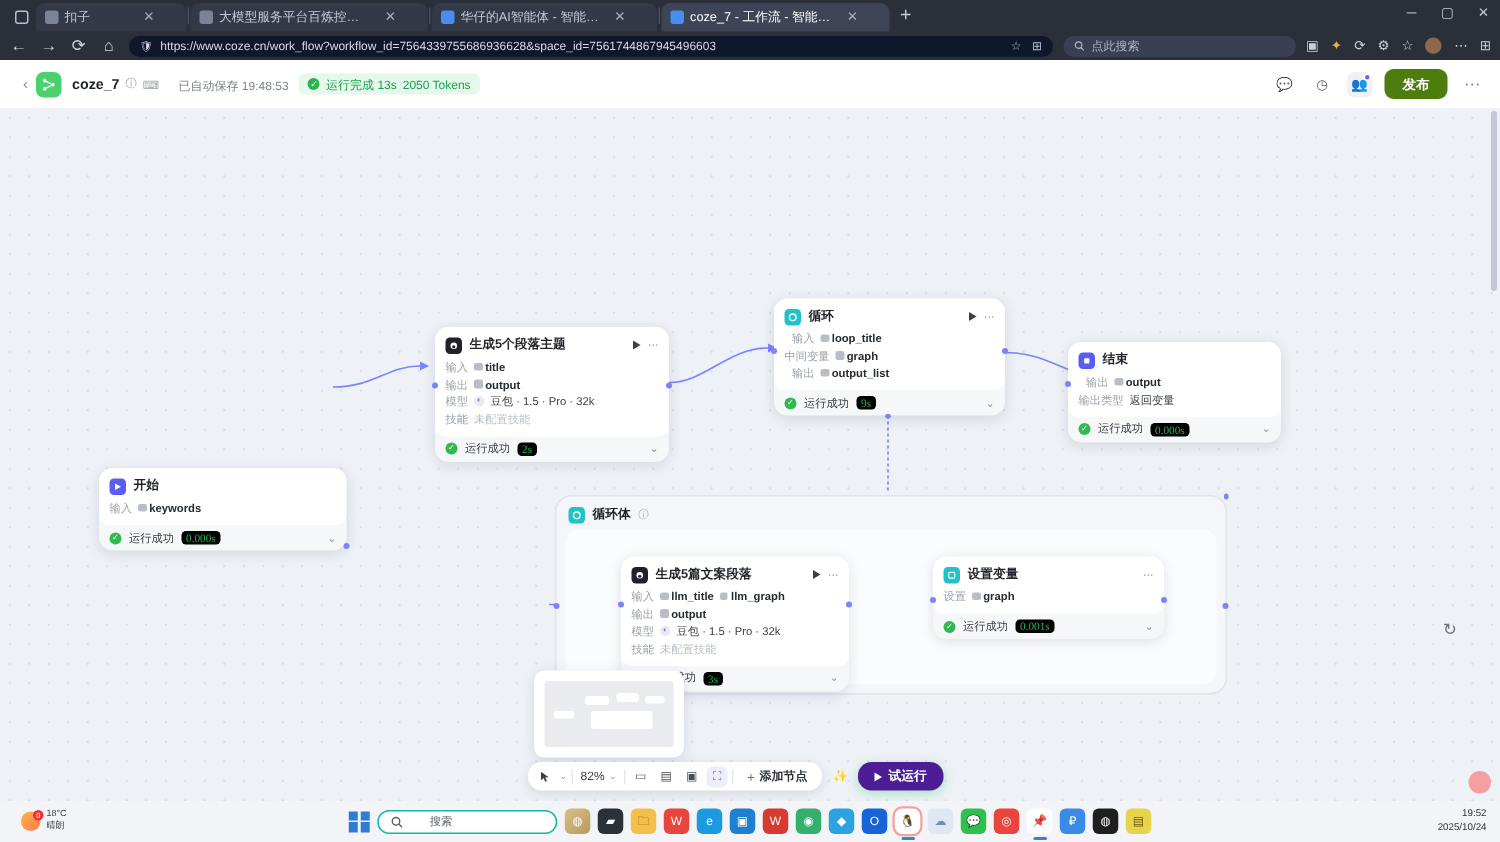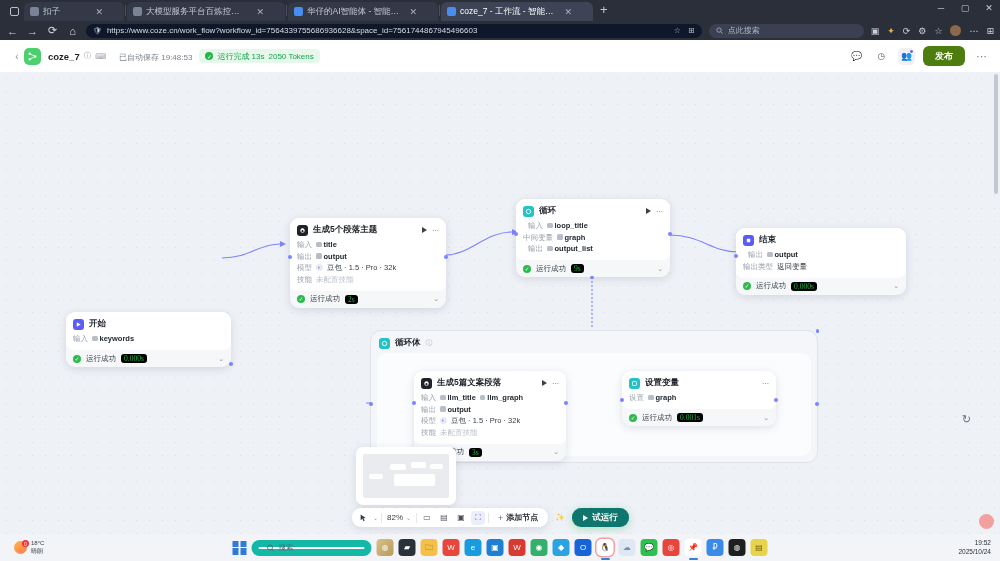--- a/index.html
+++ b/index.html
@@ -124,36 +124,36 @@
 
   
   .toolbar { position:absolute; left:352px; top:508px; height:19px; display:flex; align-items:center; gap:5px; }
   .tb-group { background:#fff; border-radius:9px; box-shadow:0 2px 8px rgba(30,40,70,.12); display:flex; align-items:center; height:19px; padding:0 4px; gap:3px; }
   .tb-btn { width:14px; height:14px; border-radius:4px; display:flex; align-items:center; justify-content:center; color:#4a5059; font-size:8px; }
   .tb-btn.sel { background:#eceefb; color:#5b5bf5; }
   .tb-zoom { font-size:8px; color:#3a4048; padding:0 2px; display:flex; align-items:center; gap:3px; }
   .tb-divider { width:1px; height:10px; background:#e4e7ec; }
   .tb-add { display:flex; align-items:center; gap:3px; font-size:8px; color:#2b3138; font-weight:bold; padding:0 6px; }
   .tb-add .plus { color:#6b727c; font-weight:normal; font-size:9px; }
-  .tb-run { background:#0f766e; color:#fff; border-radius:9px; height:19px; display:flex; align-items:center; gap:4px; padding:0 11px; font-size:8.5px; font-weight:bold; box-shadow:0 2px 8px rgba(24,179,79,.3); }
+  .tb-run { background:#4c1d95; color:#fff; border-radius:9px; height:19px; display:flex; align-items:center; gap:4px; padding:0 11px; font-size:8.5px; font-weight:bold; box-shadow:0 2px 8px rgba(24,179,79,.3); }
   .tb-run .ptri { width:0; height:0; border-left:5px solid #fff; border-top:3px solid transparent; border-bottom:3px solid transparent; }
 
   .cursor-ico { position:absolute; left:962px; top:341px; color:#6b727c; font-size:11px; }
   .float-help { position:absolute; right:6px; bottom:4px; width:15px; height:15px; border-radius:50%; background:#f3a0a0; }
 
   
   .taskbar { position:absolute; left:0; top:534px; width:1000px; height:27px; background:#f2f4f8; display:flex; align-items:center; }
   .tb-weather { display:flex; align-items:center; gap:4px; padding-left:14px; }
   .weather-ico { width:13px; height:13px; border-radius:50%; background:linear-gradient(135deg,#ffb347,#ff7b4f); position:relative; }
   .weather-ico .rb { position:absolute; top:-1px; right:-2px; width:7px; height:7px; border-radius:50%; background:#e33; color:#fff; font-size:5px; display:flex; align-items:center; justify-content:center; }
   .weather-txt { display:flex; flex-direction:column; font-size:6px; color:#3a4048; line-height:7.5px; }
   .tb-center { position:absolute; left:50%; transform:translateX(-50%); display:flex; align-items:center; gap:5px; }
   .win-logo { width:14px; height:14px; display:grid; grid-template-columns:1fr 1fr; grid-template-rows:1fr 1fr; gap:1.5px; }
   .win-logo i { background:#2f7bd6; display:block; }
-  .tb-search { width:120px; height:16px; background:#fff; border-radius:9px; display:flex; align-items:center; gap:4px; padding:0 8px; font-size:7.5px; color:#5a6068; border:7px solid #14b8a6; }
+  .tb-search { width:120px; height:16px; background:#fff; border-radius:9px; display:flex; align-items:center; gap:18px; padding:0 8px; font-size:7.5px; color:#5a6068; border:1px solid #14b8a6; }
   .tb-app { width:17px; height:17px; border-radius:4px; display:flex; align-items:center; justify-content:center; font-size:8px; color:#fff; position:relative; }
   .tb-app.act::after { content:''; position:absolute; bottom:-4px; left:50%; transform:translateX(-50%); width:9px; height:2px; border-radius:1px; background:#3b7fd4; }
   .tb-clock { position:absolute; right:9px; text-align:right; font-size:6.5px; color:#2b3138; line-height:8.5px; }
   .qq-hl { box-shadow:0 0 0 1.5px #f3a0a0; border-radius:5px; }
 </style>
 </head>
 <body>
 
 <div class="app">
 
@@ -402,21 +402,21 @@
         <span class="foot-chk">✓</span>
         <span class="foot-txt">运行成功</span>
         <span class="foot-time">9s</span>
         <span class="foot-caret">⌄</span>
       </div>
       <span class="port" style="left:-2px; top:33px;"></span>
       <span class="port" style="right:-2px; top:33px;"></span>
       <span class="port top" style="left:74px; bottom:-2px;"></span>
     </div>
 
-    <div class="node" style="left:736px; top:156px; width:170px;">
+    <div class="node" style="left:712px; top:156px; width:142px;">
       <div class="node-inner">
         <div class="node-head">
           <span class="node-ico" style="background:#5b5bf5;">
             <svg viewBox="0 0 16 16">
                 <rect x="4" y="4" width="8" height="8" rx="1.5" fill="#fff"></rect>
               </svg>
           </span>
           <span class="node-title">结束</span>
         </div>
         <div class="rows">

